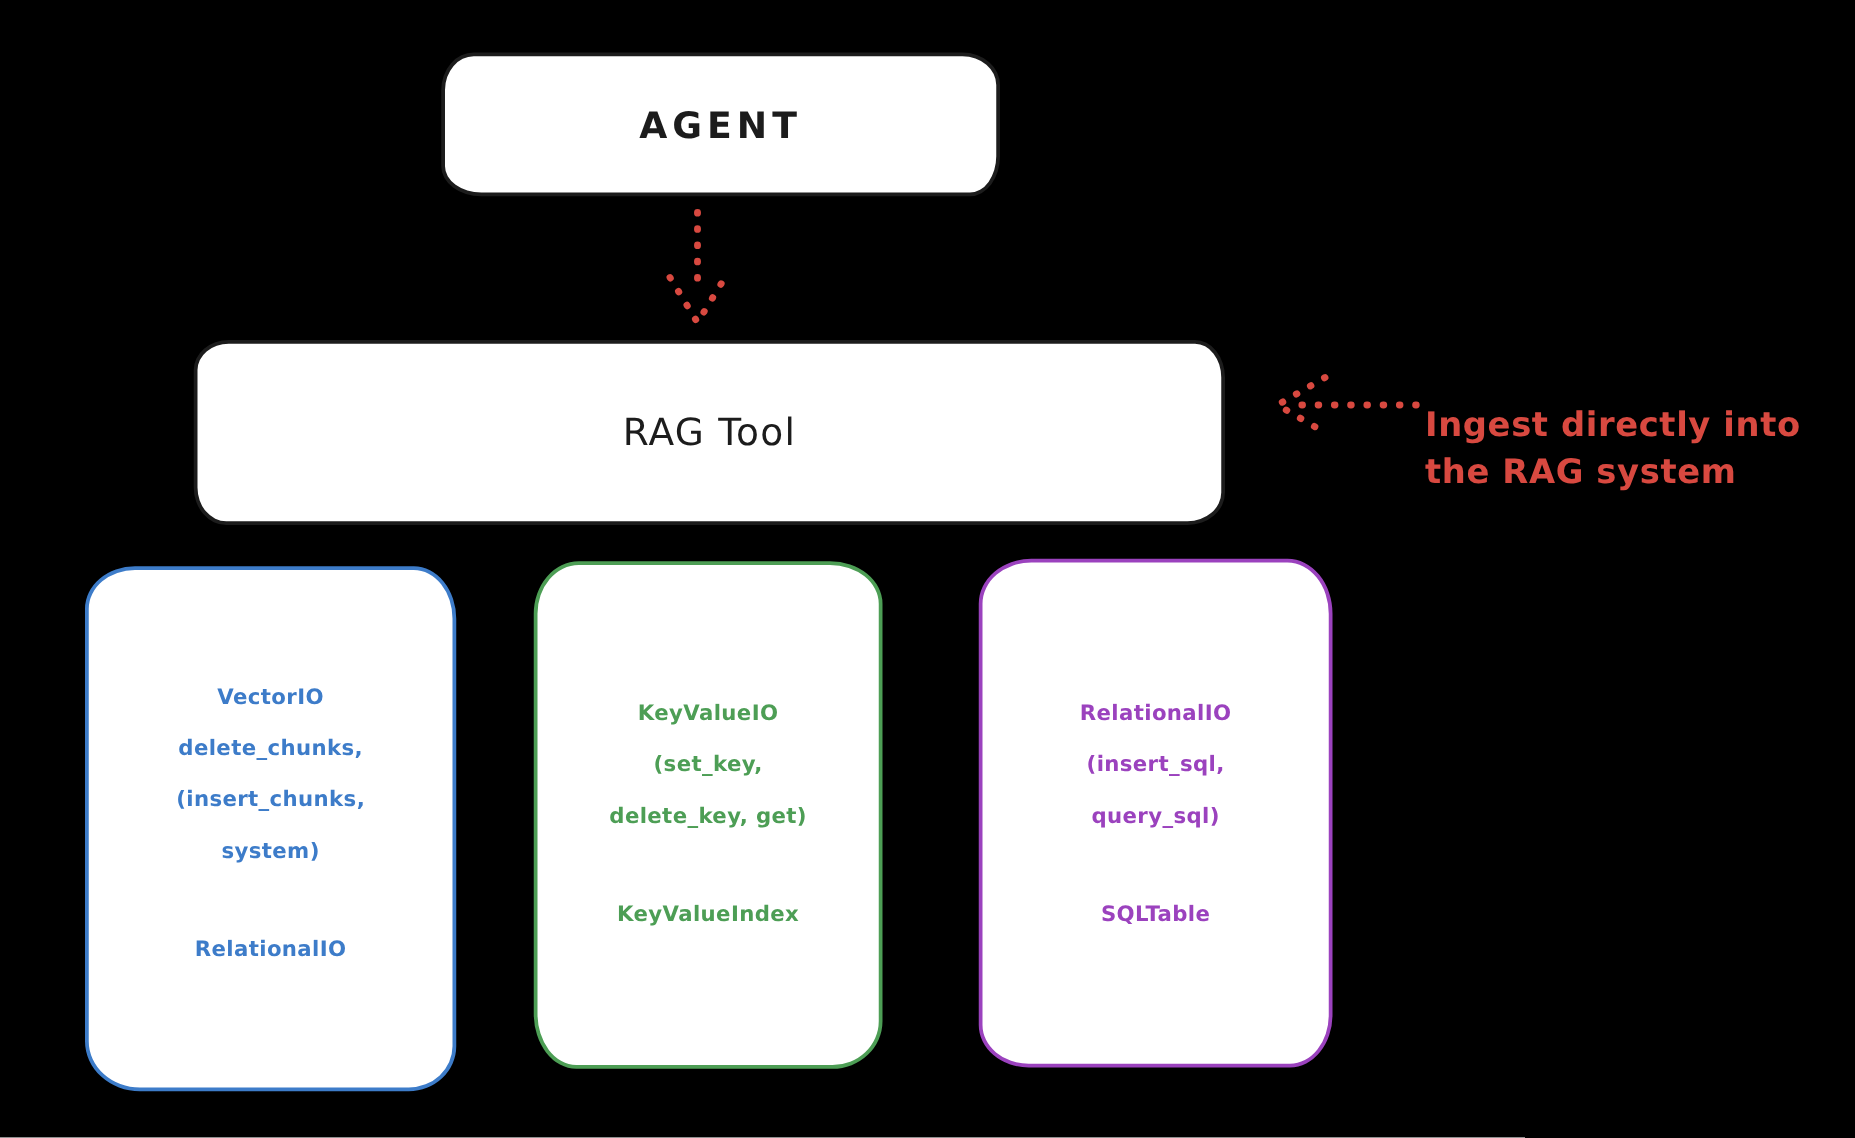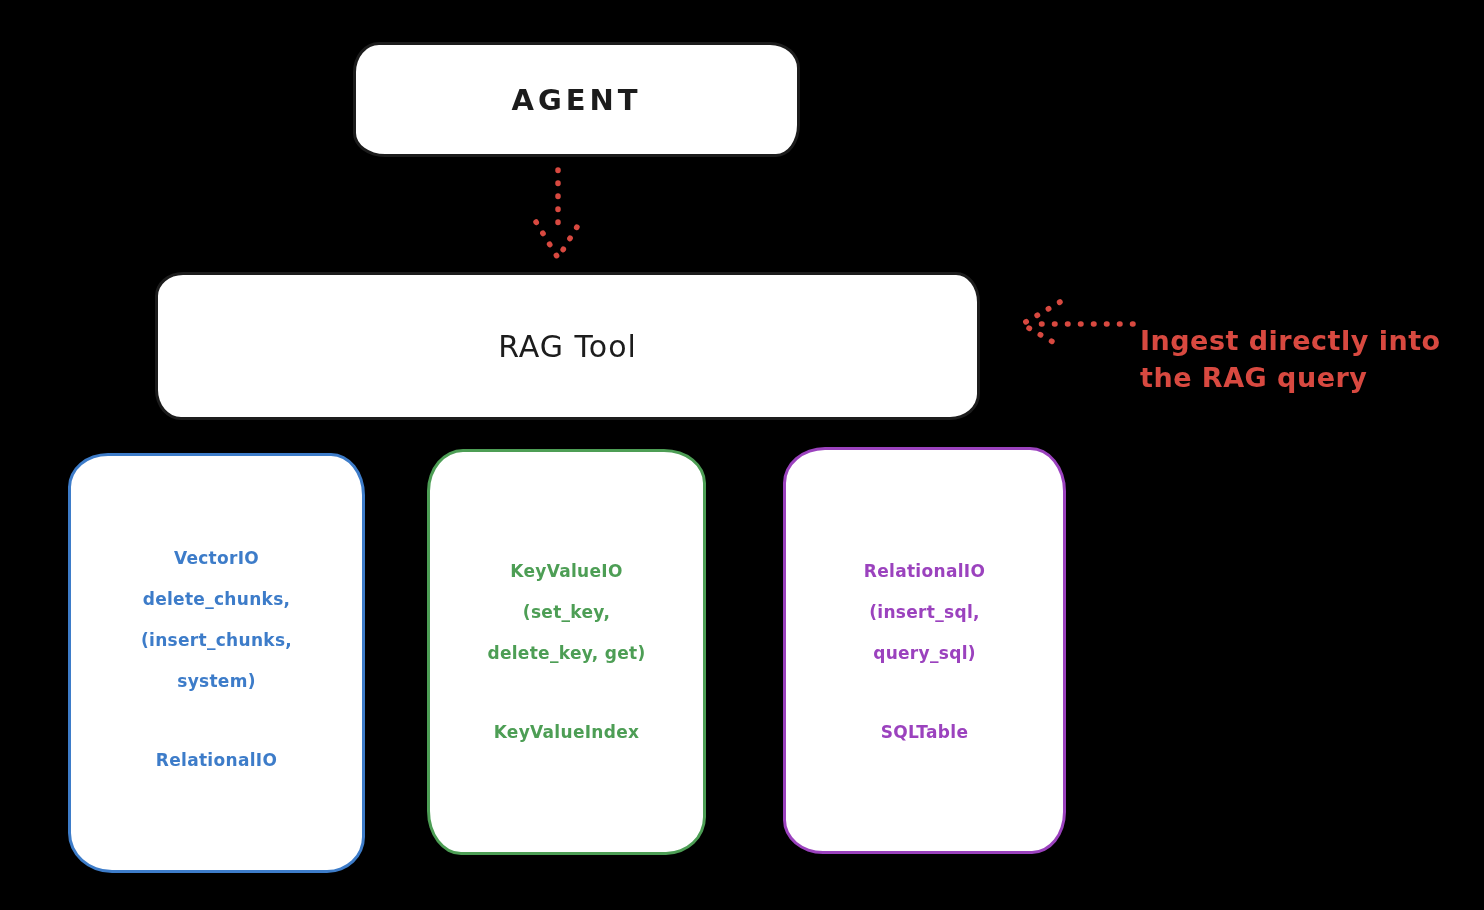--- a/index.html
+++ b/index.html
@@ -122,21 +122,21 @@
     <span>RAG Tool</span>
   </div>
 
   <svg class="arrow-svg" style="left:1008px; top:292px;" width="135" height="66">
     <line class="dotted" x1="125" y1="32" x2="24" y2="32"></line>
     <polyline class="dotted" points="52,10 14,32 52,54"></polyline>
   </svg>
 
   <div class="annotation">
     <div>Ingest directly into</div>
-    <div>the RAG query</div>
+    <div>the RAG system</div>
   </div>
 
   <div class="backend backend-vector">
     <div class="methods">
       <div>VectorIO</div>
       <div>delete_chunks,</div>
       <div>(insert_chunks,</div>
       <div>system)</div>
     </div>
     <span class="index-label">RelationalIO</span>

